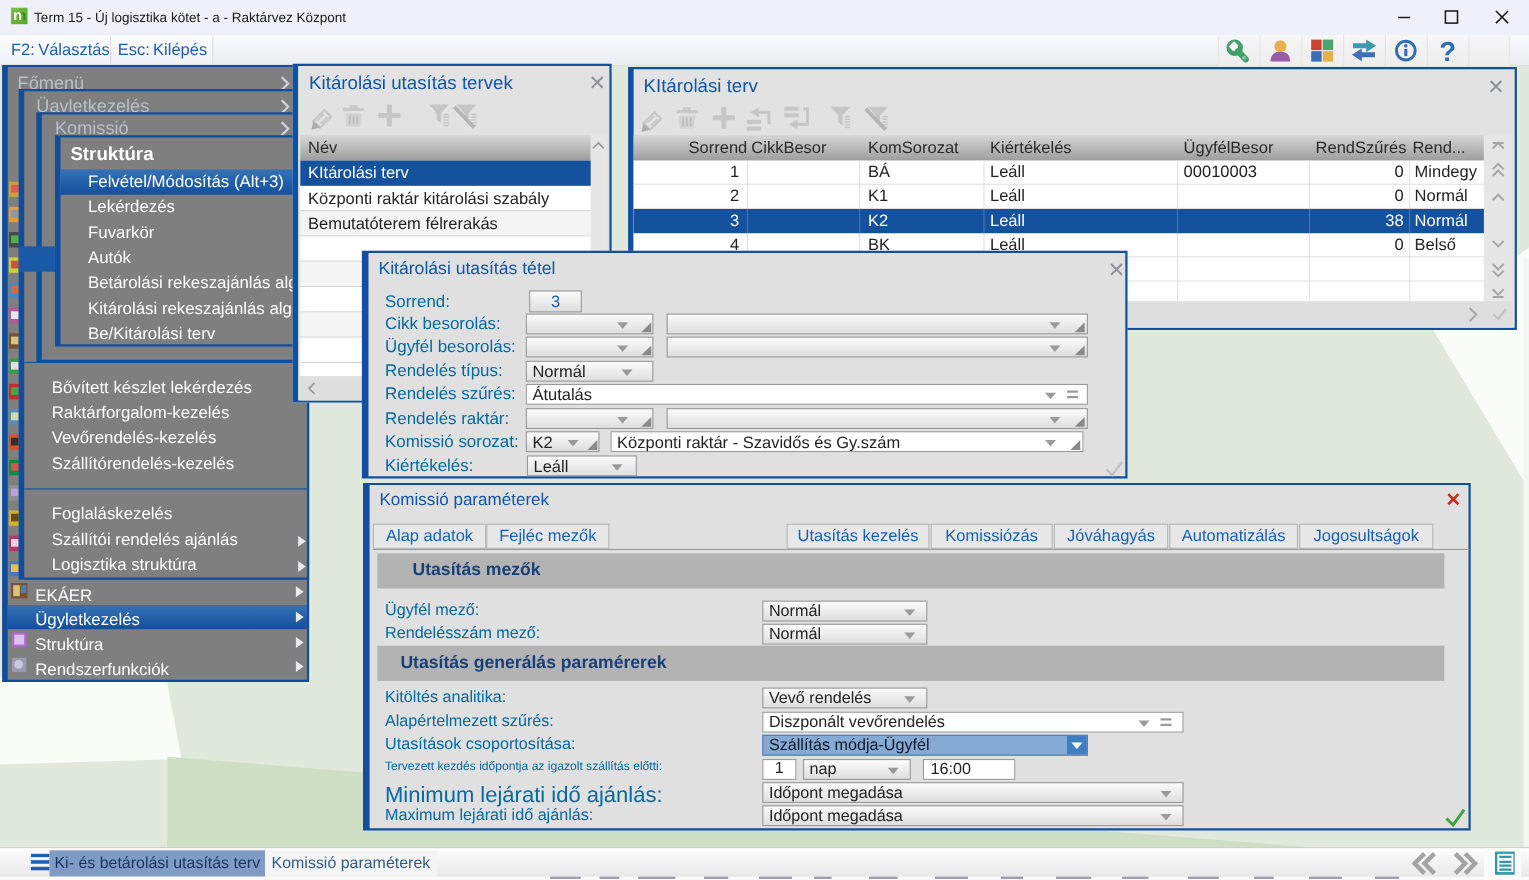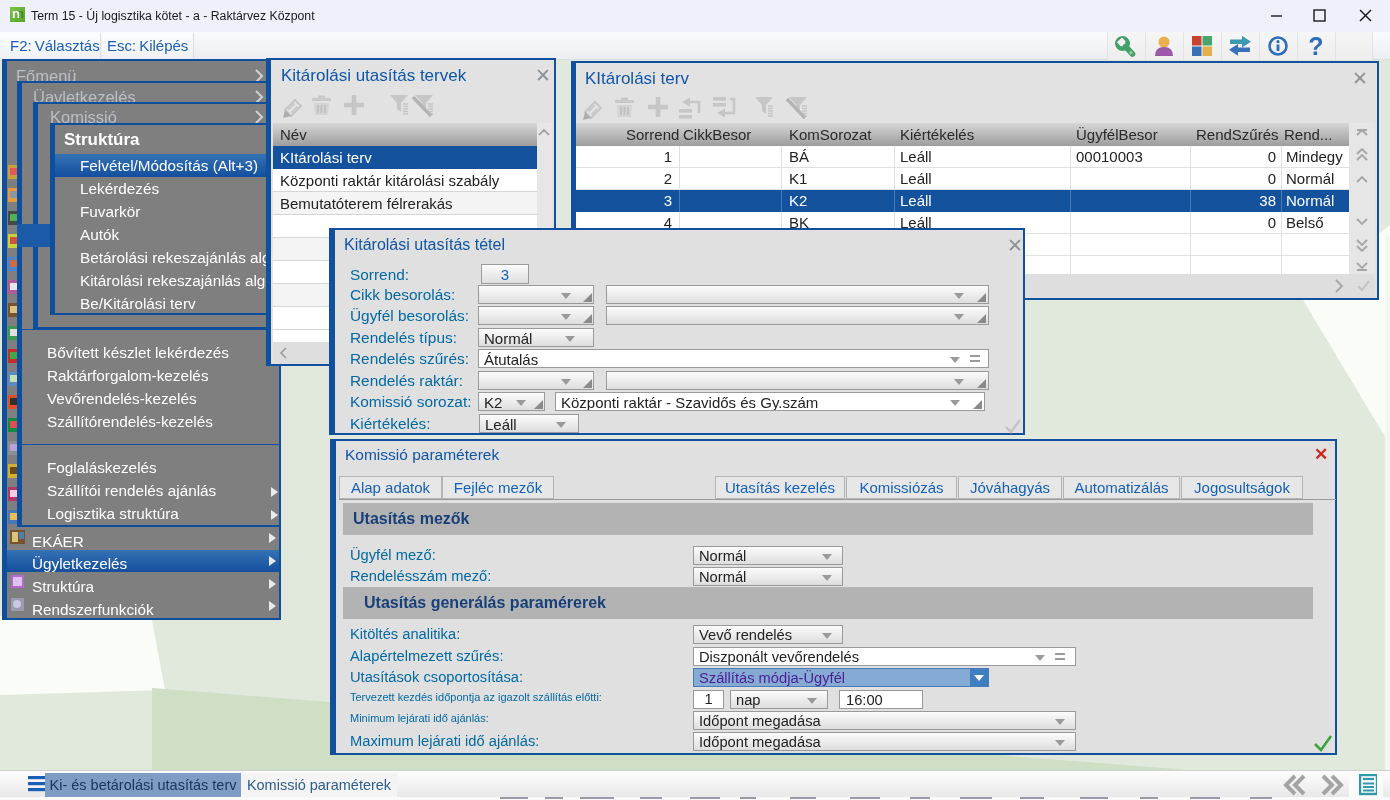--- a/index.html
+++ b/index.html
@@ -496,21 +496,21 @@
   <div class="abs" style="left:3px;top:31px;width:997px;height:27px;font-size:15px;color:#1561b5">
     <div class="abs" style="left:0;top:27px;width:997px;height:1px;background:#9a9a9a"></div>
     <div class="abs" style="left:0px;top:4px;width:103px;height:23px;background:#e7e7e7;border:1px solid #b4b4b4;text-align:center;line-height:22px">Alap adatok</div>
     <div class="abs" style="left:103px;top:4px;width:112px;height:23px;background:#e7e7e7;border:1px solid #b4b4b4;text-align:center;line-height:22px">Fejléc mezők</div>
     <div class="abs" style="left:376px;top:4px;width:130px;height:23px;background:#e7e7e7;border:1px solid #b4b4b4;text-align:center;line-height:22px">Utasítás kezelés</div>
     <div class="abs" style="left:507px;top:4px;width:111px;height:23px;background:#e7e7e7;border:1px solid #b4b4b4;text-align:center;line-height:22px">Komissiózás</div>
     <div class="abs" style="left:619px;top:4px;width:104px;height:23px;background:#e7e7e7;border:1px solid #b4b4b4;text-align:center;line-height:22px">Jóváhagyás</div>
     <div class="abs" style="left:724px;top:4px;width:117px;height:23px;background:#e7e7e7;border:1px solid #b4b4b4;text-align:center;line-height:22px">Automatizálás</div>
     <div class="abs" style="left:842px;top:4px;width:122px;height:23px;background:#e7e7e7;border:1px solid #b4b4b4;text-align:center;line-height:22px">Jogosultságok</div>
   </div>
-  <div class="secbar" style="top:62px"><span style="margin-left:10px">Utasítás mezők</span></div>
+  <div class="secbar" style="top:62px"><span style="margin-left:32px">Utasítás mezők</span></div>
   <div class="flabel" style="left:14px;top:106px;font-size:14.7px">Ügyfél mező:</div>
   <div class="combo" style="left:357px;top:105px;width:150px;height:19px;font-size:14.7px">
       <span class="tx">Normál</span>
       <div class="carr" style="right:10px;top:7px"></div>
     </div>
   <div class="flabel" style="left:14px;top:127px;font-size:14.7px">Rendelésszám mező:</div>
   <div class="combo" style="left:357px;top:126px;width:150px;height:19px;font-size:14.7px">
       <span class="tx">Normál</span>
       <div class="carr" style="right:10px;top:7px"></div>
     </div>
@@ -521,35 +521,35 @@
       <div class="carr" style="right:10px;top:7px"></div>
     </div>
   <div class="flabel" style="left:14px;top:207px;font-size:14.7px">Alapértelmezett szűrés:</div>
   <div class="combo" style="left:357px;top:206px;width:383px;height:19px;font-size:14.7px;background:#fff">
       <span class="tx">Diszponált vevőrendelés</span>
       <div class="carr" style="right:30px;top:7px"></div>
       <div class="ceq" style="right:10px;top:5px"></div>
     </div>
   <div class="flabel" style="left:14px;top:228px;font-size:14.7px">Utasítások csoportosítása:</div>
   <div class="combo" style="left:357px;top:227px;width:296px;height:19px;font-size:14.7px;background:#85abd4;border-color:#4a7ab8">
-      <span class="tx" style="color:#4c1d95">Szállítás módja-Ügyfél</span>
+      <span class="tx" style="color:#0f172a">Szállítás módja-Ügyfél</span>
       <div class="abs" style="right:0;top:0;width:18px;height:17px;background:#3f7ec0">
         <div class="carr" style="right:4px;top:6px;border-top-color:#fff"></div>
       </div>
     </div>
   <div class="flabel" style="left:14px;top:250px;font-size:11px">Tervezett kezdés időpontja az igazolt szállítás előtti:</div>
   <div class="field" style="left:357px;top:249px;width:31px;height:19px;text-align:center;font-size:14.7px">1</div>
   <div class="combo" style="left:394px;top:249px;width:98px;height:19px;font-size:14.7px">
       <span class="tx">nap</span>
       <div class="carr" style="right:10px;top:7px"></div>
     </div>
   <div class="field" style="left:503px;top:249px;width:84px;height:19px;font-size:14.7px">
       <span style="position:absolute;left:6px;top:1px">16:00</span>
     </div>
-  <div class="flabel" style="left:14px;top:271px;font-size:11px">Minimum lejárati idő ajánlás:</div>
+  <div class="flabel" style="left:14px;top:271px;font-size:20px">Minimum lejárati idő ajánlás:</div>
   <div class="combo" style="left:357px;top:270px;width:383px;height:19px;font-size:14.7px">
       <span class="tx">Időpont megadása</span>
       <div class="carr" style="right:10px;top:7px"></div>
     </div>
   <div class="flabel" style="left:14px;top:292px;font-size:14.7px">Maximum lejárati idő ajánlás:</div>
   <div class="combo" style="left:357px;top:291px;width:383px;height:19px;font-size:14.7px">
       <span class="tx">Időpont megadása</span>
       <div class="carr" style="right:10px;top:7px"></div>
     </div>
   <svg class="abs" style="left:976px;top:293px;width:22px;height:20px">

